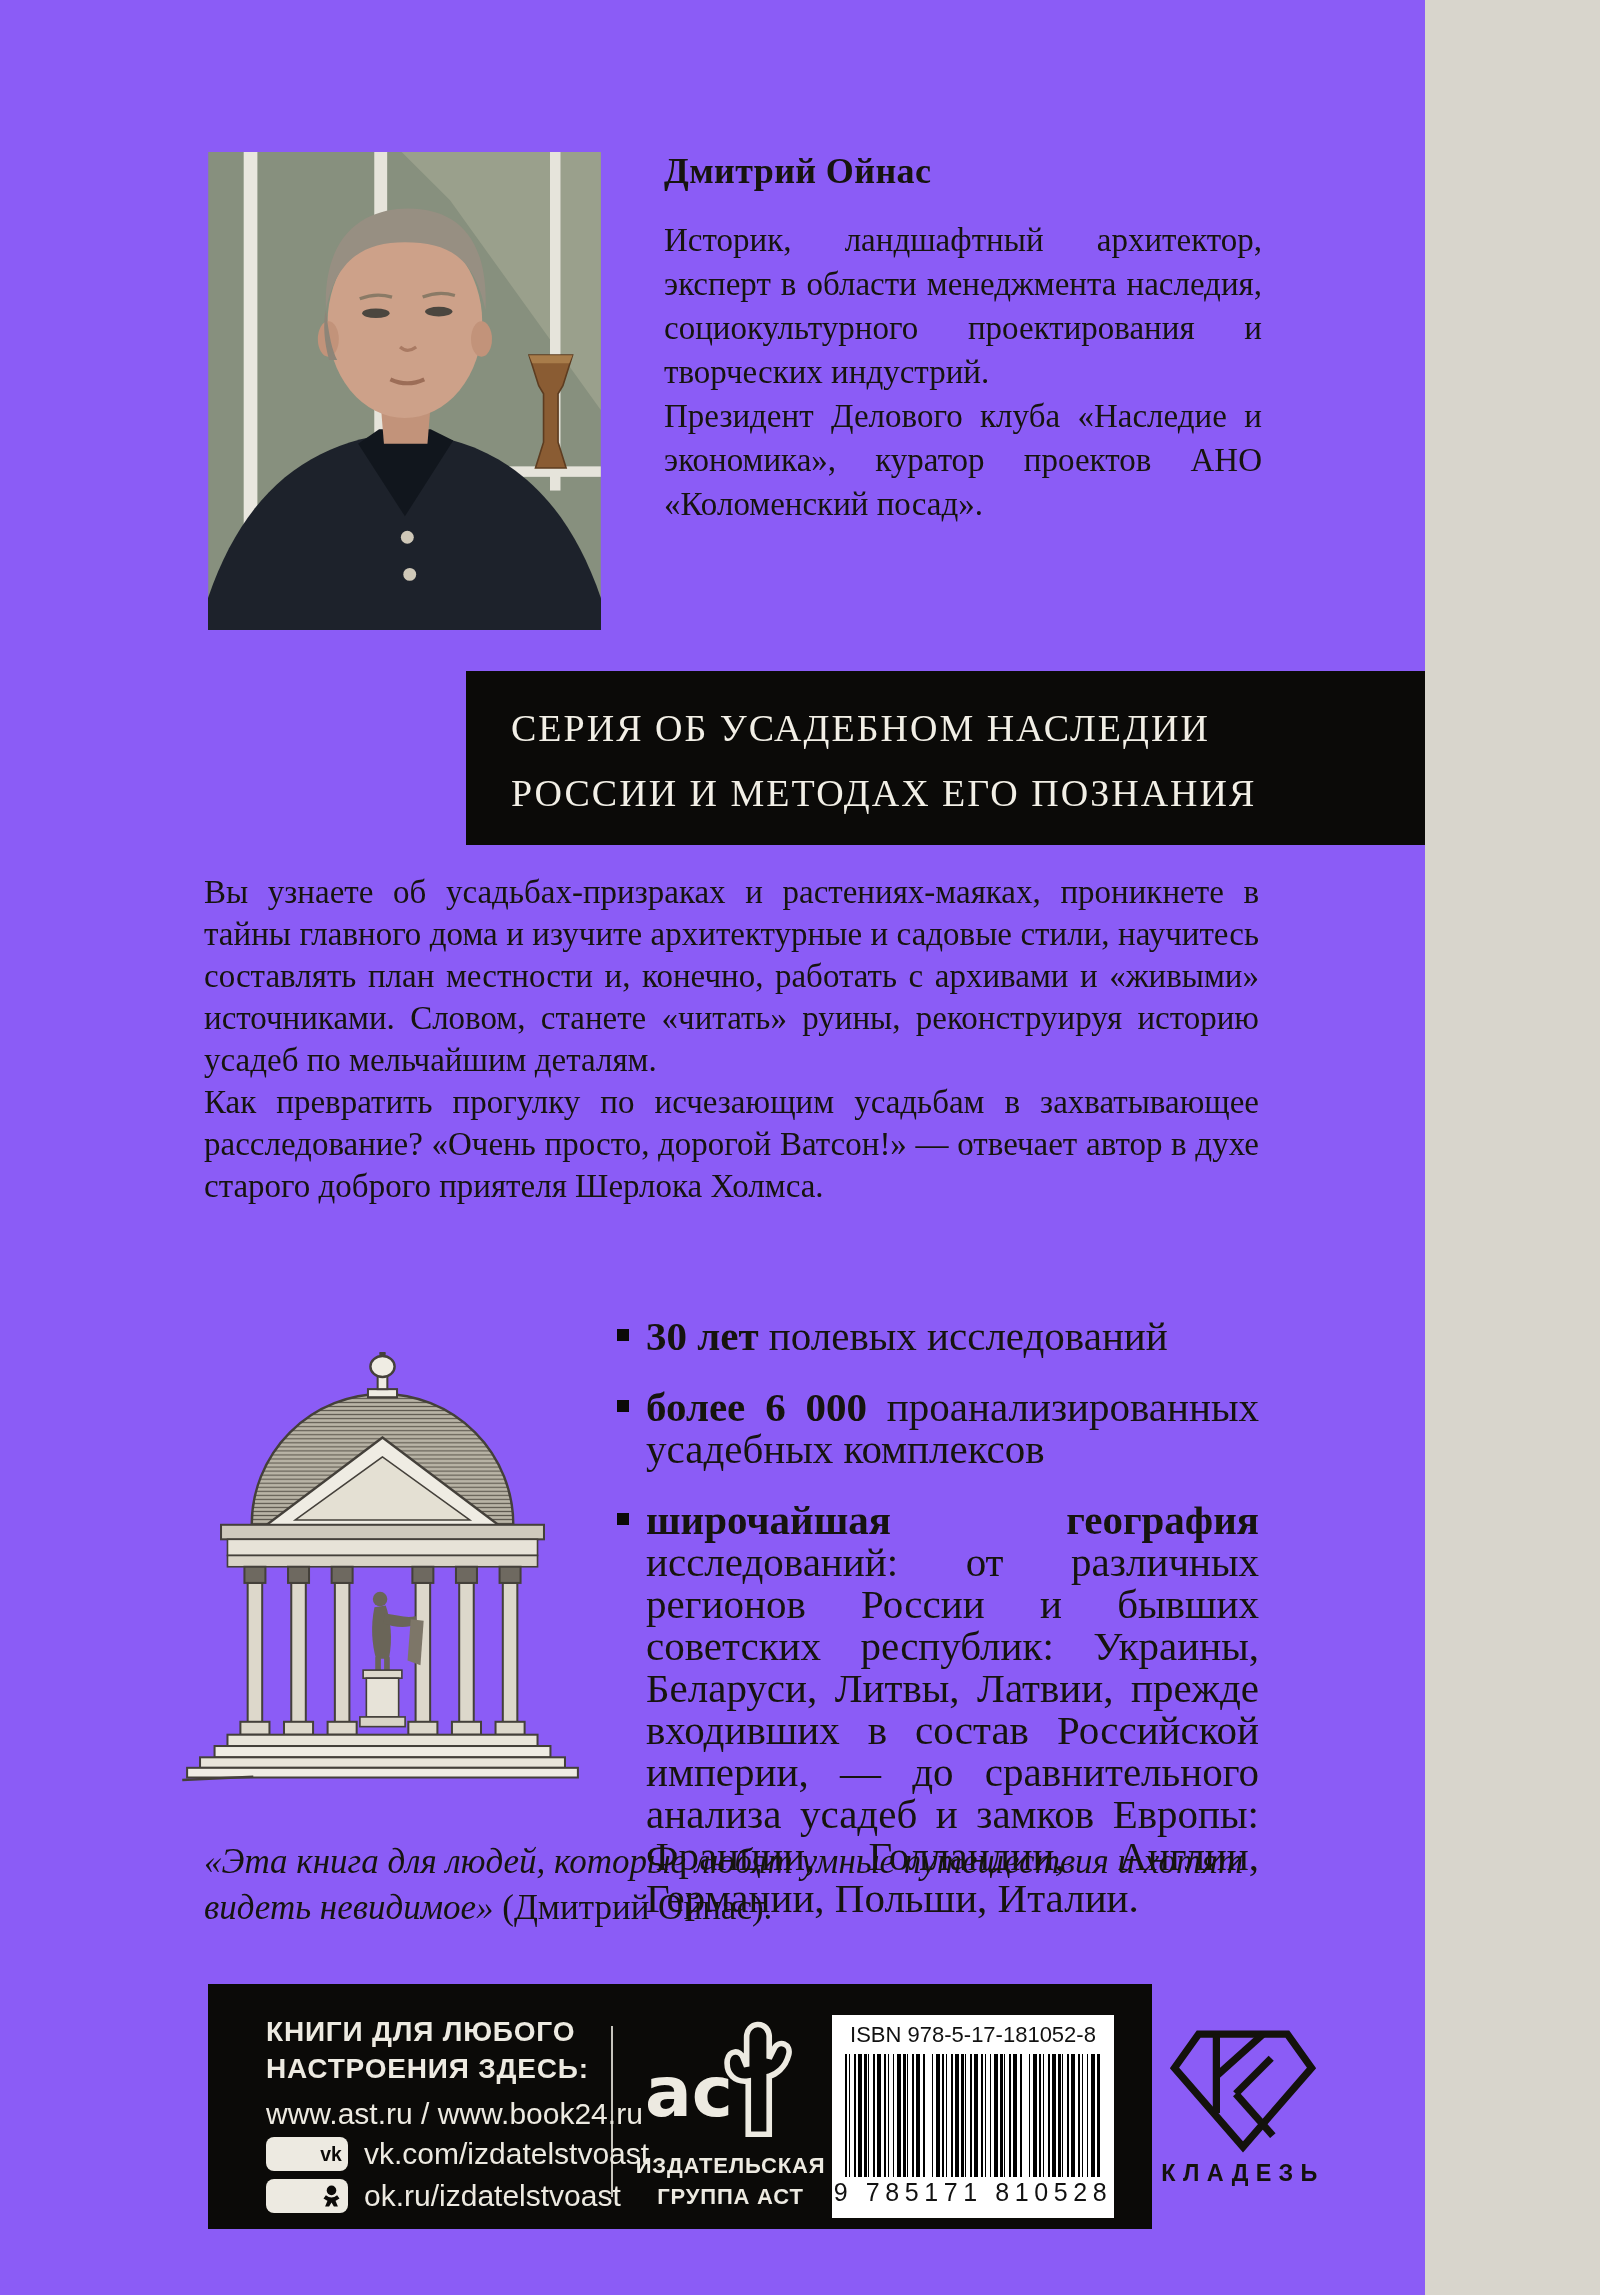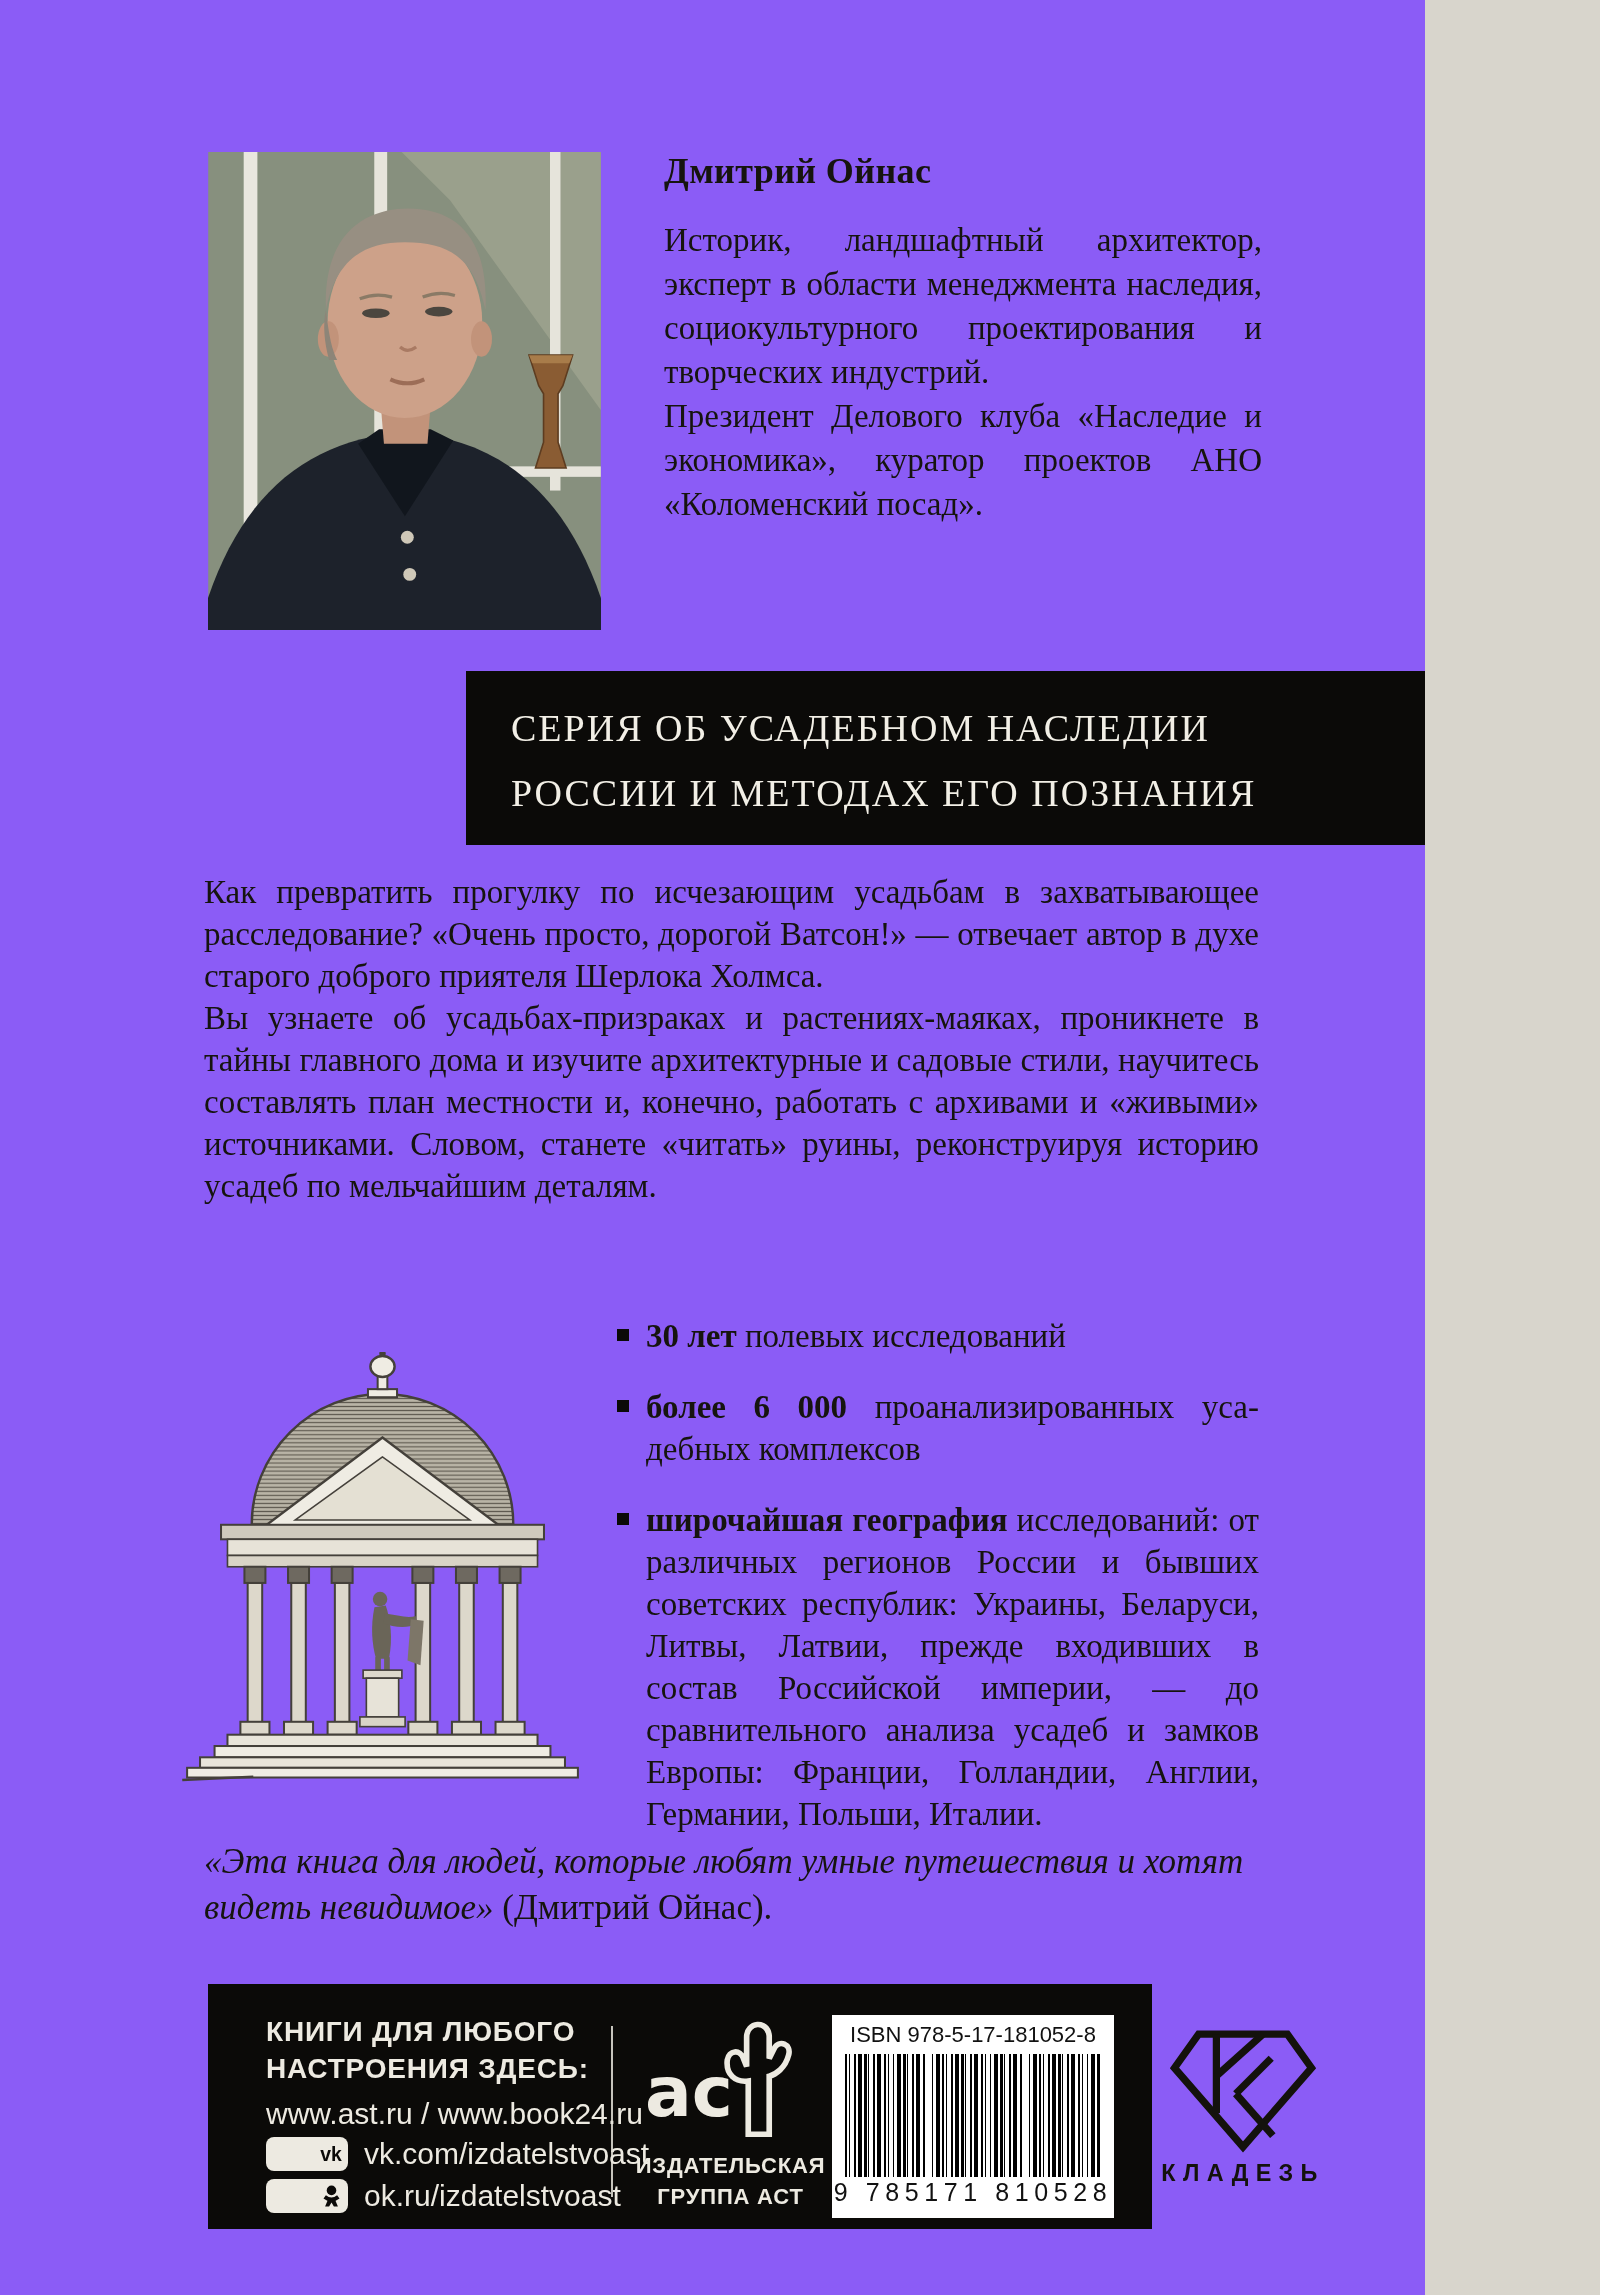--- a/index.html
+++ b/index.html
@@ -31,21 +31,21 @@
   
   .desc{position:absolute; left:204px; top:871px; width:1055px;
     font-size:33px; line-height:42px; text-align:justify;}
   .desc p{margin:0;}
 
   
   .etching{position:absolute; left:179px; top:1352px; width:407px; height:436px;}
 
   
   .bullets{position:absolute; left:617px; top:1315px; width:642px; list-style:none; margin:0; padding:0;
-    font-size:33px; line-height:42px;}
+    font-size:41px; line-height:42px;}
   .bullets li{position:relative; padding-left:29px; margin:0 0 29px 0; text-align:justify;}
   .bullets li .sq{position:absolute; left:0; top:13.7px; width:12px; height:12px; background:#0b0a08;}
   .bullets b{font-weight:bold;}
 
   
   .quote{position:absolute; left:204px; top:1839px; width:1065px;
     font-size:35px; line-height:46px;}
   .quote .qi{font-style:italic;}
 
   
@@ -123,22 +123,22 @@
     <p>Историк, ландшафтный архитектор, эксперт в области менеджмента насле­дия, социокультурного проектирования и творческих индустрий.</p>
     <p>Президент Делового клуба «Наследие и экономика», куратор проектов АНО «Коломенский посад».</p>
   </div>
 
   <div class="banner">
     <div class="bline b1">СЕРИЯ ОБ УСАДЕБНОМ НАСЛЕДИИ</div>
     <div class="bline b2">РОССИИ И МЕТОДАХ ЕГО ПОЗНАНИЯ</div>
   </div>
 
   <div class="desc">
+    <p>Вы узнаете об усадьбах-призраках и растениях-маяках, проникнете в тайны главного дома и изучите архитектурные и садовые стили, научитесь составлять план местности и, конечно, работать с архи­вами и «живыми» источниками. Словом, станете «читать» руины, реконструируя историю усадеб по мельчайшим деталям.</p>
     <p>Как превратить прогулку по исчезающим усадьбам в захватывающее расследование? «Очень просто, дорогой Ватсон!» — отвечает автор в духе старого доброго приятеля Шерлока Холмса.</p>
-    <p>Вы узнаете об усадьбах-призраках и растениях-маяках, проникнете в тайны главного дома и изучите архитектурные и садовые стили, научитесь составлять план местности и, конечно, работать с архи­вами и «живыми» источниками. Словом, станете «читать» руины, реконструируя историю усадеб по мельчайшим деталям.</p>
   </div>
 
   <div class="etching">
     <svg width="407" height="436" viewBox="0 0 500 540" xmlns="http://www.w3.org/2000/svg">
       <defs>
         <pattern id="hatch" width="6" height="5" patternUnits="userSpaceOnUse">
           <rect width="6" height="5" fill="#b9b4a6"></rect>
           <line x1="0" y1="2.5" x2="6" y2="2.5" stroke="#5c574d" stroke-width="1.4"></line>
         </pattern>
       </defs>

